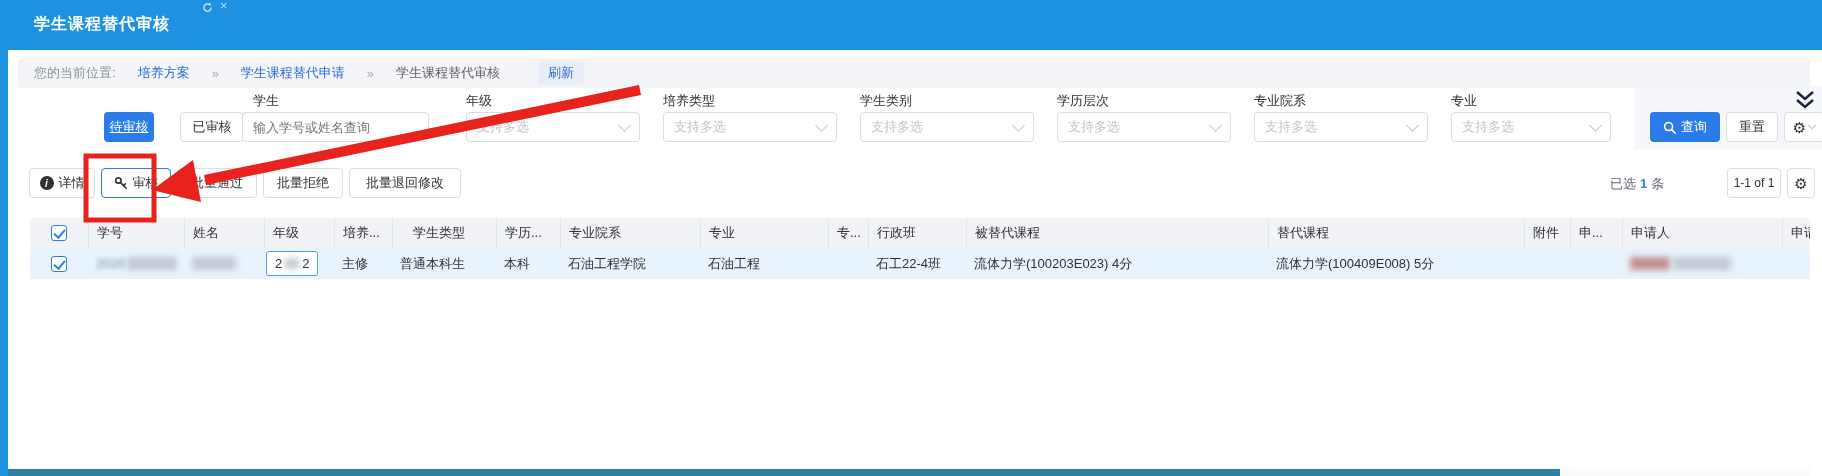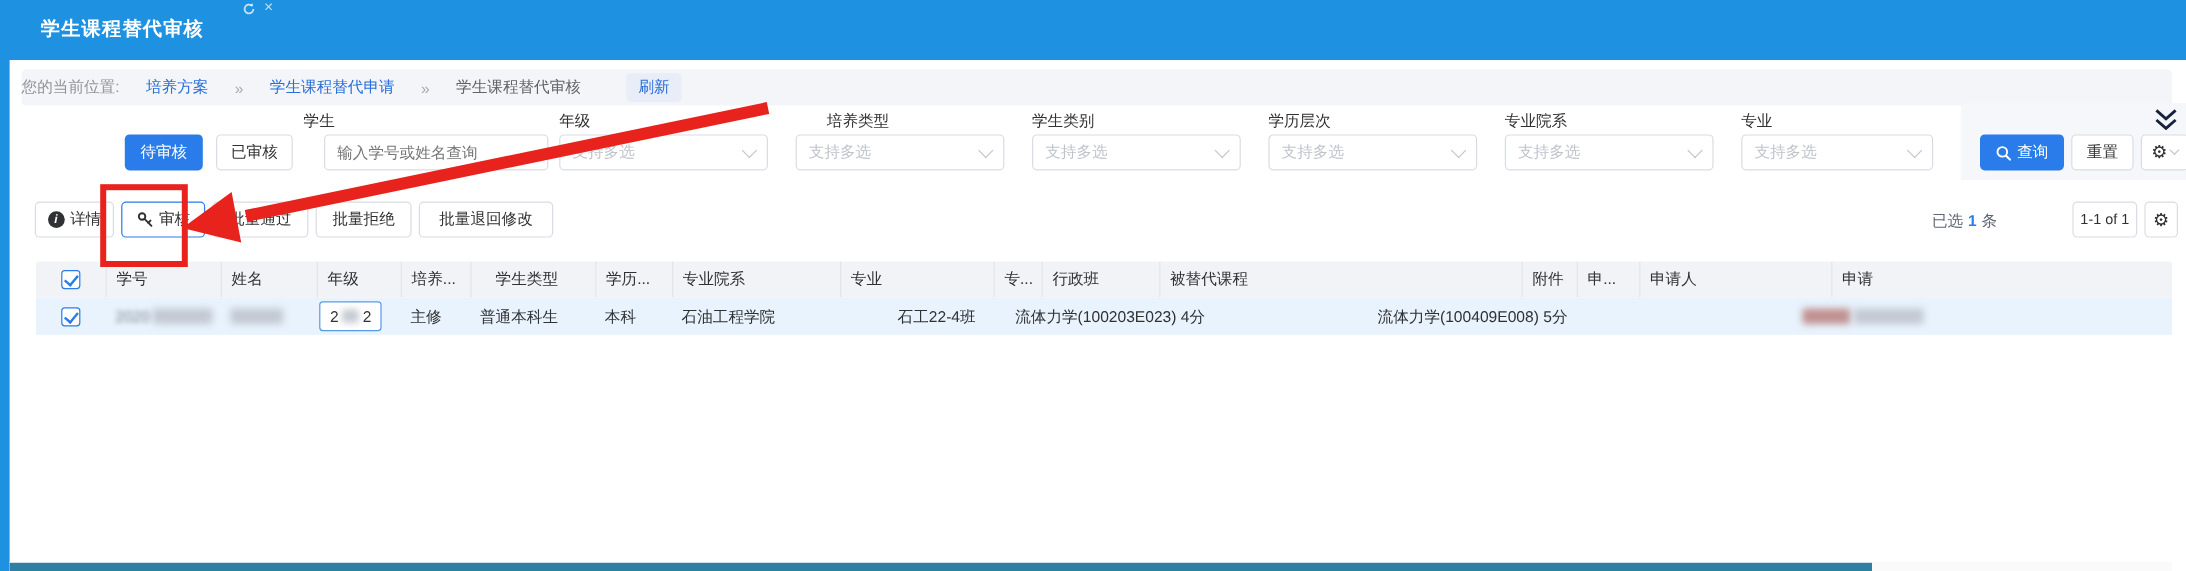--- a/index.html
+++ b/index.html
@@ -6,21 +6,21 @@
   *{box-sizing:border-box;font-family:"Liberation Sans","DejaVu Sans",sans-serif;}
   #stage{position:relative;width:1822px;height:476px;overflow:hidden;background:#fff;}
   .abs{position:absolute;}
   
   .topbar{left:0;top:0;width:1822px;height:50px;background:#1e91e0;}
   .win-title{left:34px;top:14px;color:#fff;font-size:16px;font-weight:bold;letter-spacing:1px;}
   .win-ctl{top:2px;color:rgba(255,255,255,.7);font-size:12px;line-height:12px;cursor:pointer;}
   .left-strip{left:0;top:50px;width:8px;height:426px;background:#1e91e0;}
   
   .crumbbar{left:18px;top:58px;width:1792px;height:30px;background:#f3f5f9;border-radius:4px;display:flex;align-items:center;font-size:13px;}
-  .crumbbar .pre{color:#909399;}
+  .crumbbar .pre{color:#909399;margin-left:16px;}
   .crumb-link{color:#2a6ed9;margin-left:22px;cursor:pointer;}
   .crumb-sep{color:#a8abb2;margin-left:22px;}
   .crumb-cur{color:#606266;margin-left:22px;}
   .refresh-btn{margin-left:38px;background:#e8edf7;color:#2a6ed9;border-radius:4px;padding:3px 10px;cursor:pointer;}
   
   .f-label{top:92px;font-size:13px;color:#303133;}
   .f-ctl{top:112px;height:30px;border:1px solid #d9dce3;border-radius:4px;background:#fff;display:flex;align-items:center;font-size:13px;color:#bfc4cc;padding:0 10px;}
   .f-ctl .ph{flex:1;overflow:hidden;white-space:nowrap;}
   .chev{width:9px;height:9px;border-right:1.5px solid #c0c4cc;border-bottom:1.5px solid #c0c4cc;transform:rotate(45deg);margin-top:-4px;flex:none;}
   .tab{top:112px;height:30px;border-radius:4px;font-size:13px;display:flex;align-items:center;justify-content:center;cursor:pointer;}
@@ -74,33 +74,33 @@
   <div class="abs crumbbar">
     <span class="pre">您的当前位置:</span>
     <span class="crumb-link">培养方案</span>
     <span class="crumb-sep">»</span>
     <span class="crumb-link">学生课程替代申请</span>
     <span class="crumb-sep">»</span>
     <span class="crumb-cur">学生课程替代审核</span>
     <span class="refresh-btn">刷新</span>
   </div>
 
-  <div class="abs tab on" style="left:104px;width:65px;">待审核</div>
+  <div class="abs tab on" style="left:104px;width:50px;text-decoration:underline;">待审核</div>
   <div class="abs tab off" style="left:180px;width:64px;font-family:Liberation Serif, serif;">已审核</div>
 
   <div class="abs f-label" style="left:253px;text-align:center;">学生</div>
-  <input class="abs f-ctl" style="left: 270px; width: 187px; color: rgb(48, 49, 51);" placeholder="输入学号或姓名查询">
+  <input class="abs f-ctl" style="left: 242px; width: 187px; color: rgb(48, 49, 51);" placeholder="输入学号或姓名查询">
 
   <div class="abs f-label" style="left:466px;">年级</div>
   <div class="abs f-ctl" style="left:466px;width:174px;">
       <span class="ph">支持多选</span>
       <span class="chev"></span>
     </div>
 
-  <div class="abs f-label" style="left:689px;">培养类型</div>
+  <div class="abs f-label" style="left:663px;">培养类型</div>
   <div class="abs f-ctl" style="left:663px;width:174px;">
       <span class="ph">支持多选</span>
       <span class="chev"></span>
     </div>
 
   <div class="abs f-label" style="left:860px;">学生类别</div>
   <div class="abs f-ctl" style="left:860px;width:174px;">
       <span class="ph">支持多选</span>
       <span class="chev"></span>
     </div>
@@ -175,20 +175,21 @@
     <div class="th" style="width:80px;">姓名</div>
     <div class="th" style="width:70px;">年级</div>
     <div class="th" style="width:58px;">培养...</div>
     <div class="th" style="width:104px;padding-left:20px;">学生类型</div>
     <div class="th" style="width:64px;">学历...</div>
     <div class="th" style="width:140px;">专业院系</div>
     <div class="th" style="width:128px;">专业</div>
     <div class="th" style="width:40px;">专...</div>
     <div class="th" style="width:98px;">行政班</div>
     <div class="th" style="width:302px;">被替代课程</div>
+    <div class="th" style="width:256px;">替代课程</div>
     <div class="th" style="width:46px;">附件</div>
     <div class="th" style="width:52px;">申...</div>
     <div class="th" style="width:160px;">申请人</div>
     <div class="th" style="width:80px;">申请</div>
   </div>
 
   <div class="trow abs">
     <div class="td" style="width:58px;justify-content:center;padding-left:0;">
         <span class="cb"></span>
       </div>
@@ -203,20 +204,21 @@
       <span class="grade-box">
         <span>2</span>
           <span class="blob" style="width:14px;height:11px;"></span>
           <span>2</span>
       </span>
     </div>
     <div class="td" style="width:58px;">主修</div>
     <div class="td" style="width:104px;">普通本科生</div>
     <div class="td" style="width:64px;">本科</div>
     <div class="td" style="width:140px;">石油工程学院</div>
+    <div class="td" style="width:128px;">石油工程</div>
     <div class="td" style="width:40px;"></div>
     <div class="td" style="width:98px;">石工22-4班</div>
     <div class="td" style="width:302px;">流体力学(100203E023) 4分</div>
     <div class="td" style="width:256px;">流体力学(100409E008) 5分</div>
     <div class="td" style="width:46px;"></div>
     <div class="td" style="width:52px;"></div>
     <div class="td" style="width:160px;">
       <span class="blob red" style="width:40px;"></span>
         <span class="blob" style="width:58px;margin-left:3px;"></span>
     </div>

